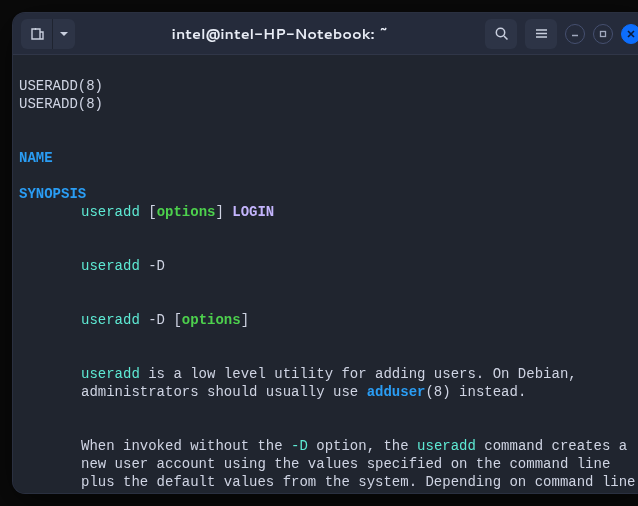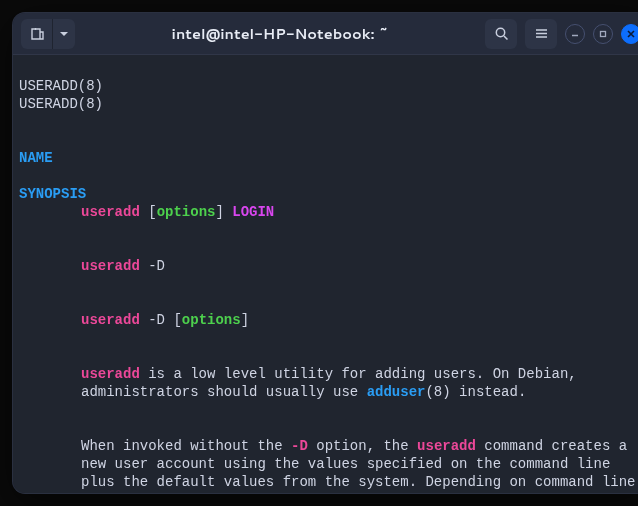--- a/index.html
+++ b/index.html
@@ -71,23 +71,23 @@
       padding: 4px 6px 2px 6px;
       color: #cfd4e3;
       font-size: 14px;
       line-height: 18px;
       white-space: pre;
       overflow: hidden;
       position: relative;
     }
     .hdrline { display:flex; justify-content:flex-end;flex-direction:column; }
     .section { color:#2a9df4; font-weight:700; }
-    .cmd { color:#ec4899; font-weight:700; }
+    .cmd { color:#5eead4; font-weight:400; }
     .opt { color:#4dd04d; font-weight:700; }
-    .arg { color:#d946ef; font-weight:700; }
+    .arg { color:#c4b5fd; font-weight:700; }
     .ref { color:#2a9df4; font-weight:700; }
     .indent { padding-left: 62px; display:block; white-space: pre-wrap; text-indent:0; }
     .indent2 { padding-left: 62px; white-space: pre; }
     svg { display: block; }
   </style>
 </head>
 <body>
 
 <div class="window">
   <div class="titlebar">

